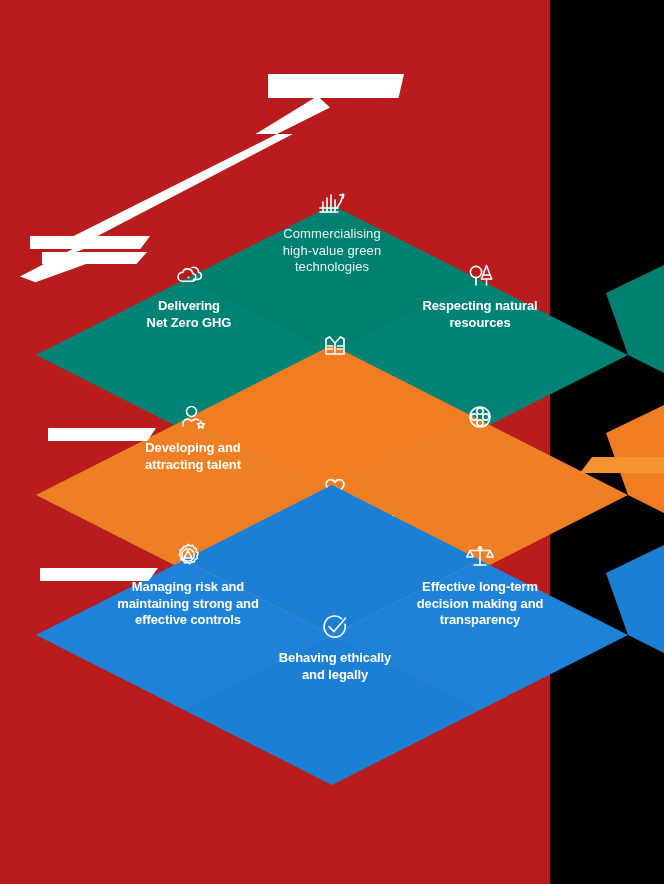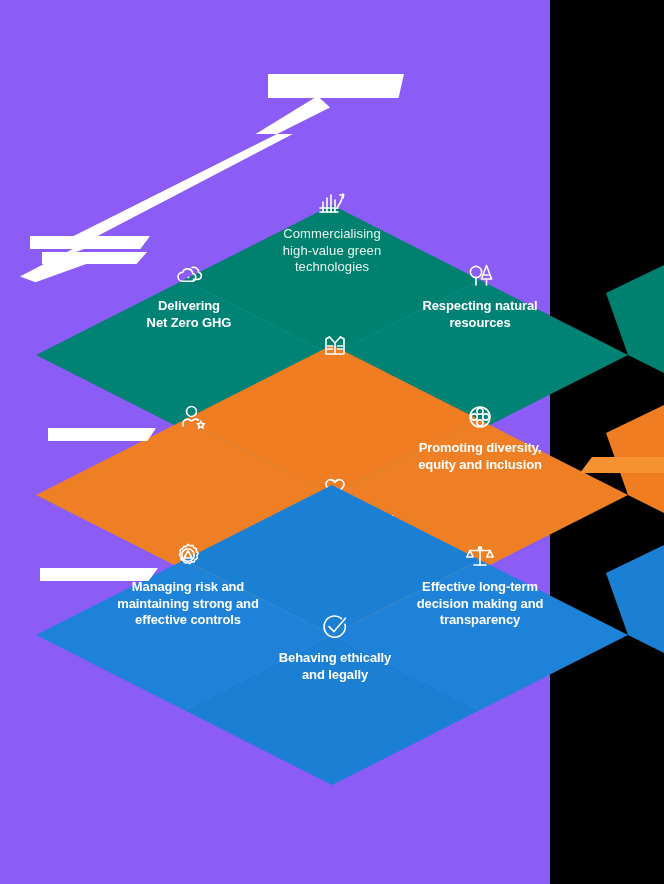--- a/index.html
+++ b/index.html
@@ -10,21 +10,21 @@
     height: 884px;
     background: #000000;
     overflow: hidden;
     font-family: "Liberation Sans", sans-serif;
   }
 
   #stage {
     position: relative;
     width: 550px;
     height: 884px;
-    background: #8b5cf6;
+    background: #b91c1c;
   }
 
   
   .top-banner {
     position: absolute;
     left: 268px;
     top: 74px;
     width: 136px;
     height: 24px;
     background: #ffffff;
@@ -238,33 +238,33 @@
   </div>
 
   <div class="cell c-left-orange">
     <span class="cell-icon">
       <svg viewBox="0 0 34 34">
         <circle cx="15.5" cy="11.5" r="5"></circle>
         <path d="M7 26 v-2.5 c0 -3.2 3.2 -5.2 6 -4 l2.5 1.6 l2.5 -1.6 c1.6 -0.7 3.3 -0.4 4.5 0.6"></path>
         <path d="M24.8 21.2 l1.1 2.3 l2.5 0.3 l-1.9 1.8 l0.5 2.5 l-2.2 -1.2 l-2.2 1.2 l0.5 -2.5 l-1.8 -1.8 l2.5 -0.3 z"></path>
       </svg>
     </span>
+    <span class="cell-label">Developing and<br>attracting talent</span>
   </div>
 
   <div class="cell c-right-orange">
     <span class="cell-icon">
       <svg viewBox="0 0 34 34">
         <circle cx="17" cy="17" r="10"></circle>
         <circle cx="17" cy="11.2" r="3.1"></circle>
         <circle cx="17" cy="22.8" r="3.1"></circle>
         <circle cx="11.2" cy="17" r="3.1"></circle>
         <circle cx="22.8" cy="17" r="3.1"></circle>
       </svg>
     </span>
-    <span class="cell-label">Promoting diversity,<br>equity and inclusion</span>
   </div>
 
   <div class="cell c-bot-orange">
     <span class="cell-icon">
       <svg viewBox="0 0 34 34">
         <path d="M17 12.4 C15.4 9 10.4 8.6 8.6 12 C7.1 14.8 9 17.6 11.3 19.6"></path>
         <path d="M17 12.4 C18.6 9 23.6 8.6 25.4 12 C26.9 14.8 25 17.6 22.7 19.6"></path>
         <path d="M11.3 19.6 L14 17.2 l3 2.4 l2.1 -1.3 l3.6 3.3"></path>
         <path d="M14 17.2 L17.2 20.6 l-1.4 1.3 l-2.4 -2"></path>
         <path d="M15.8 21.9 L17.4 23.4 l1.5 -1.3"></path>

